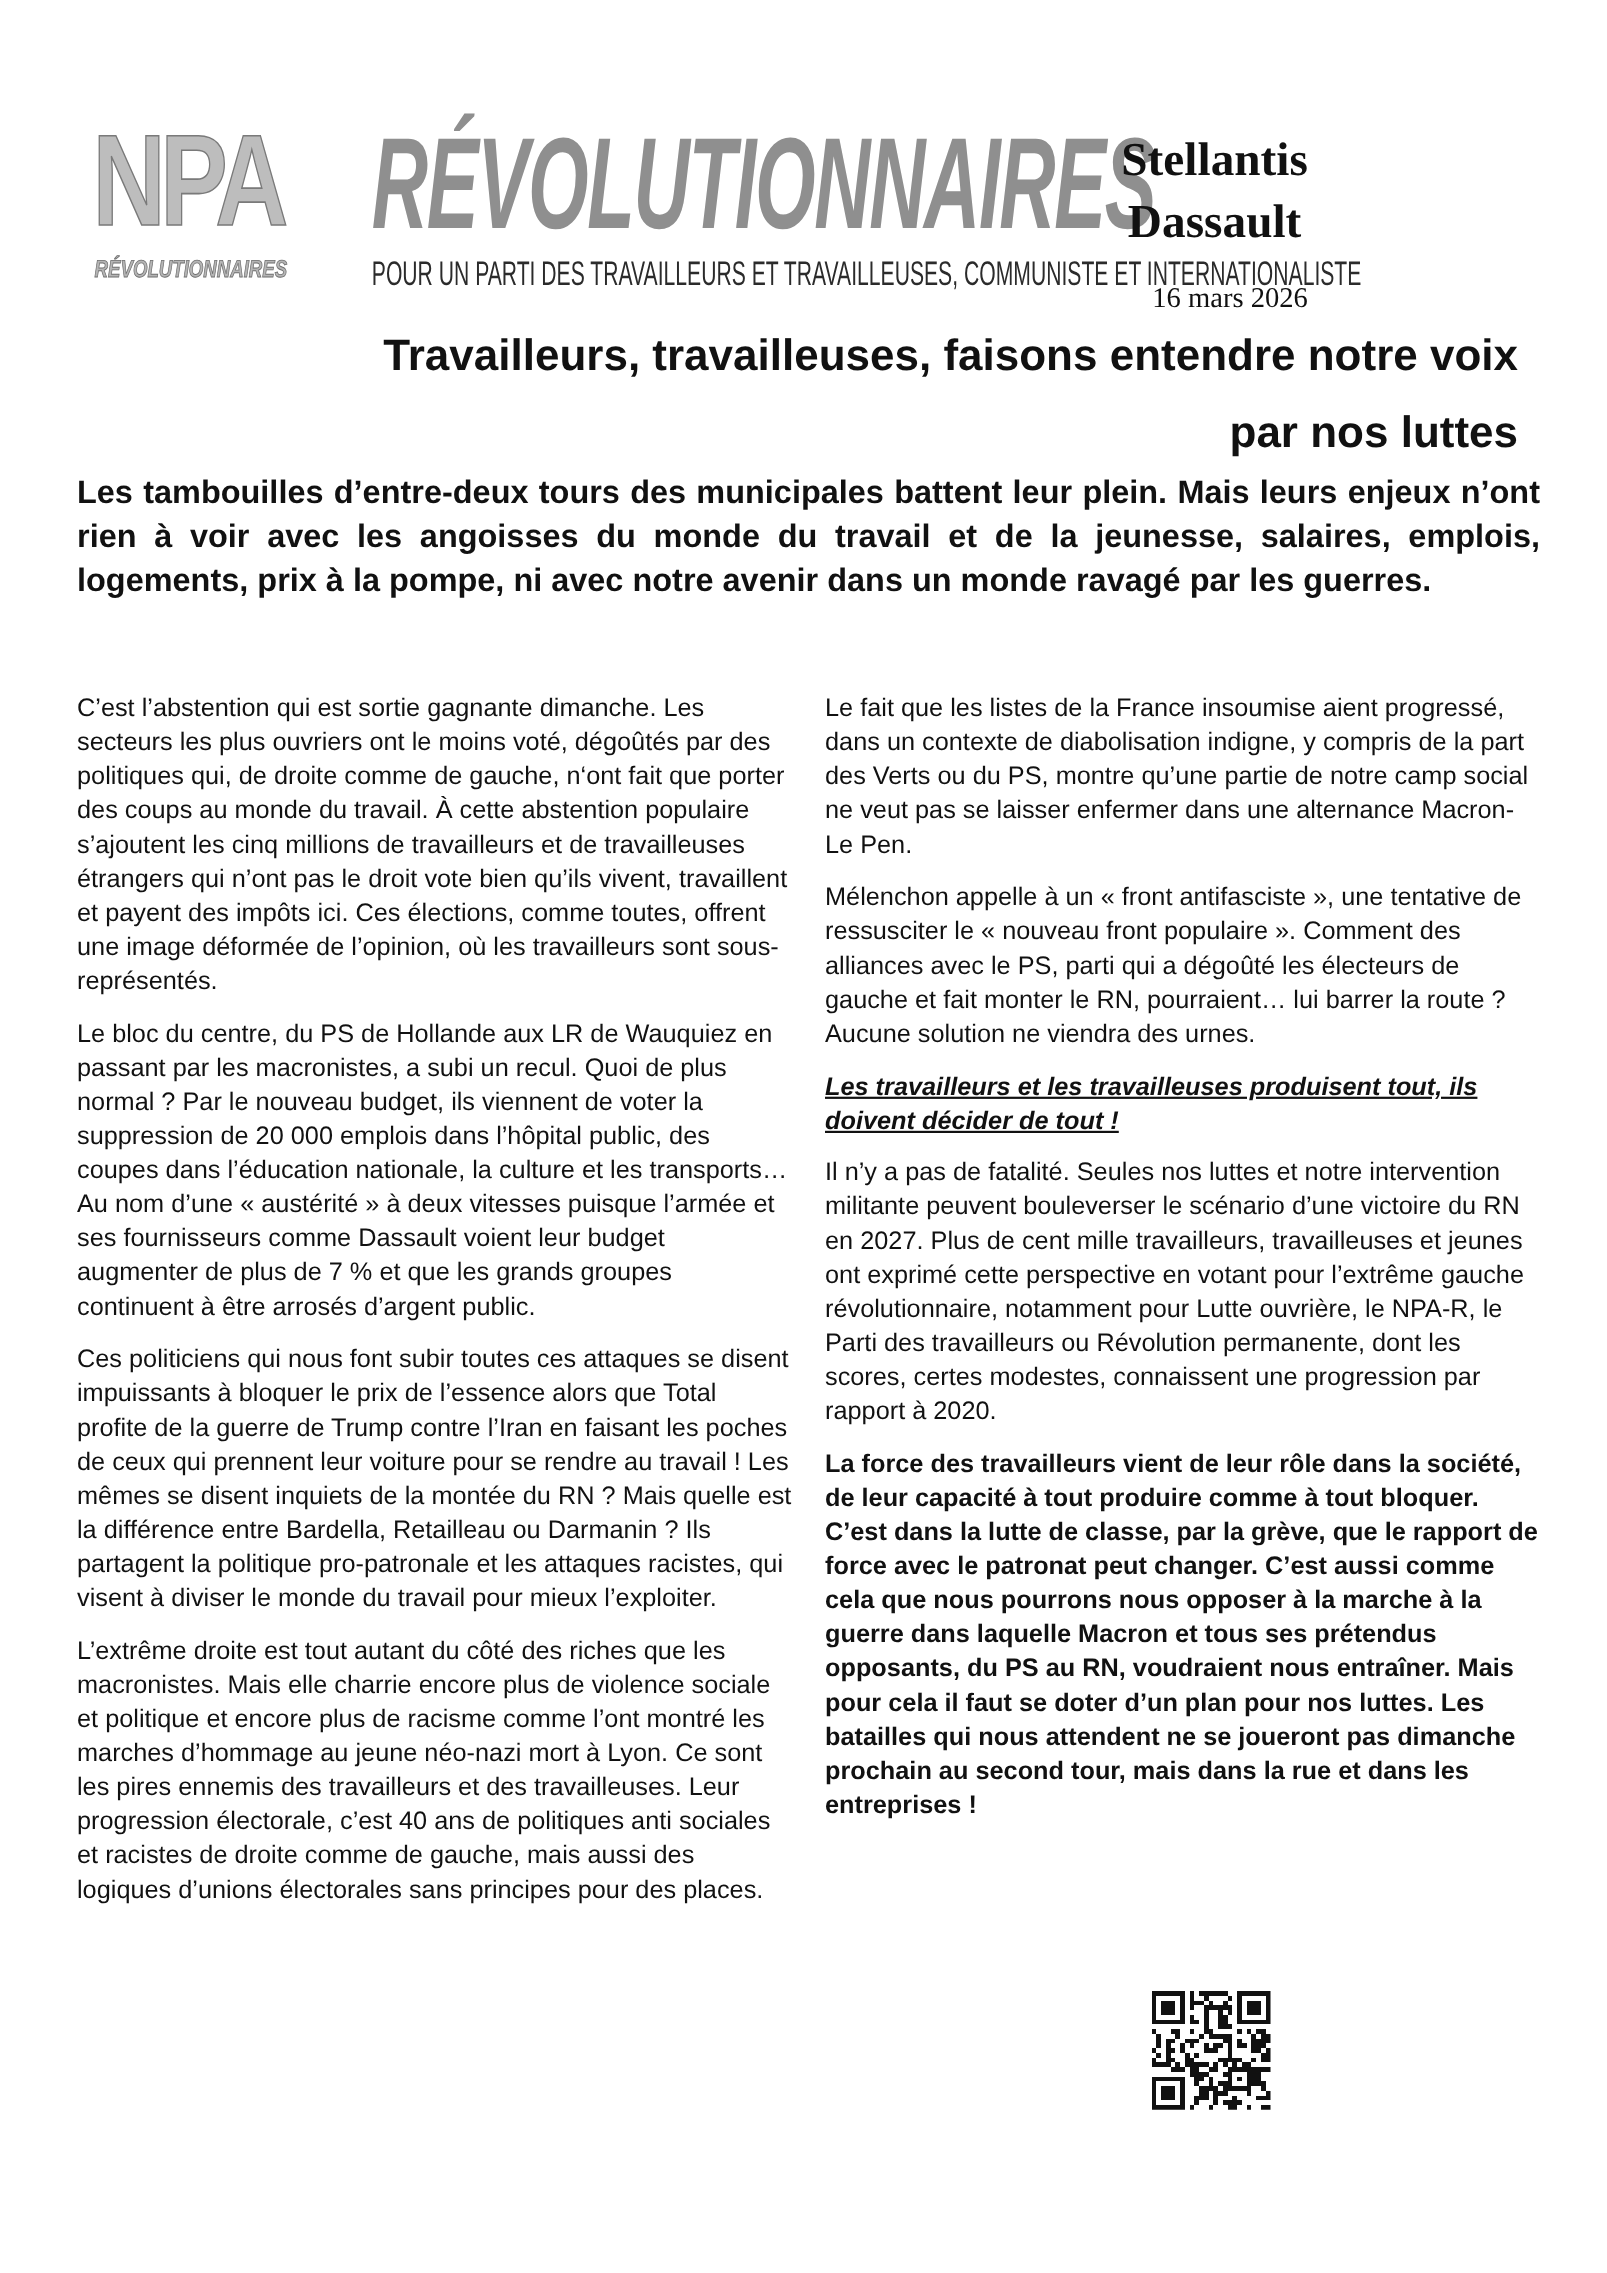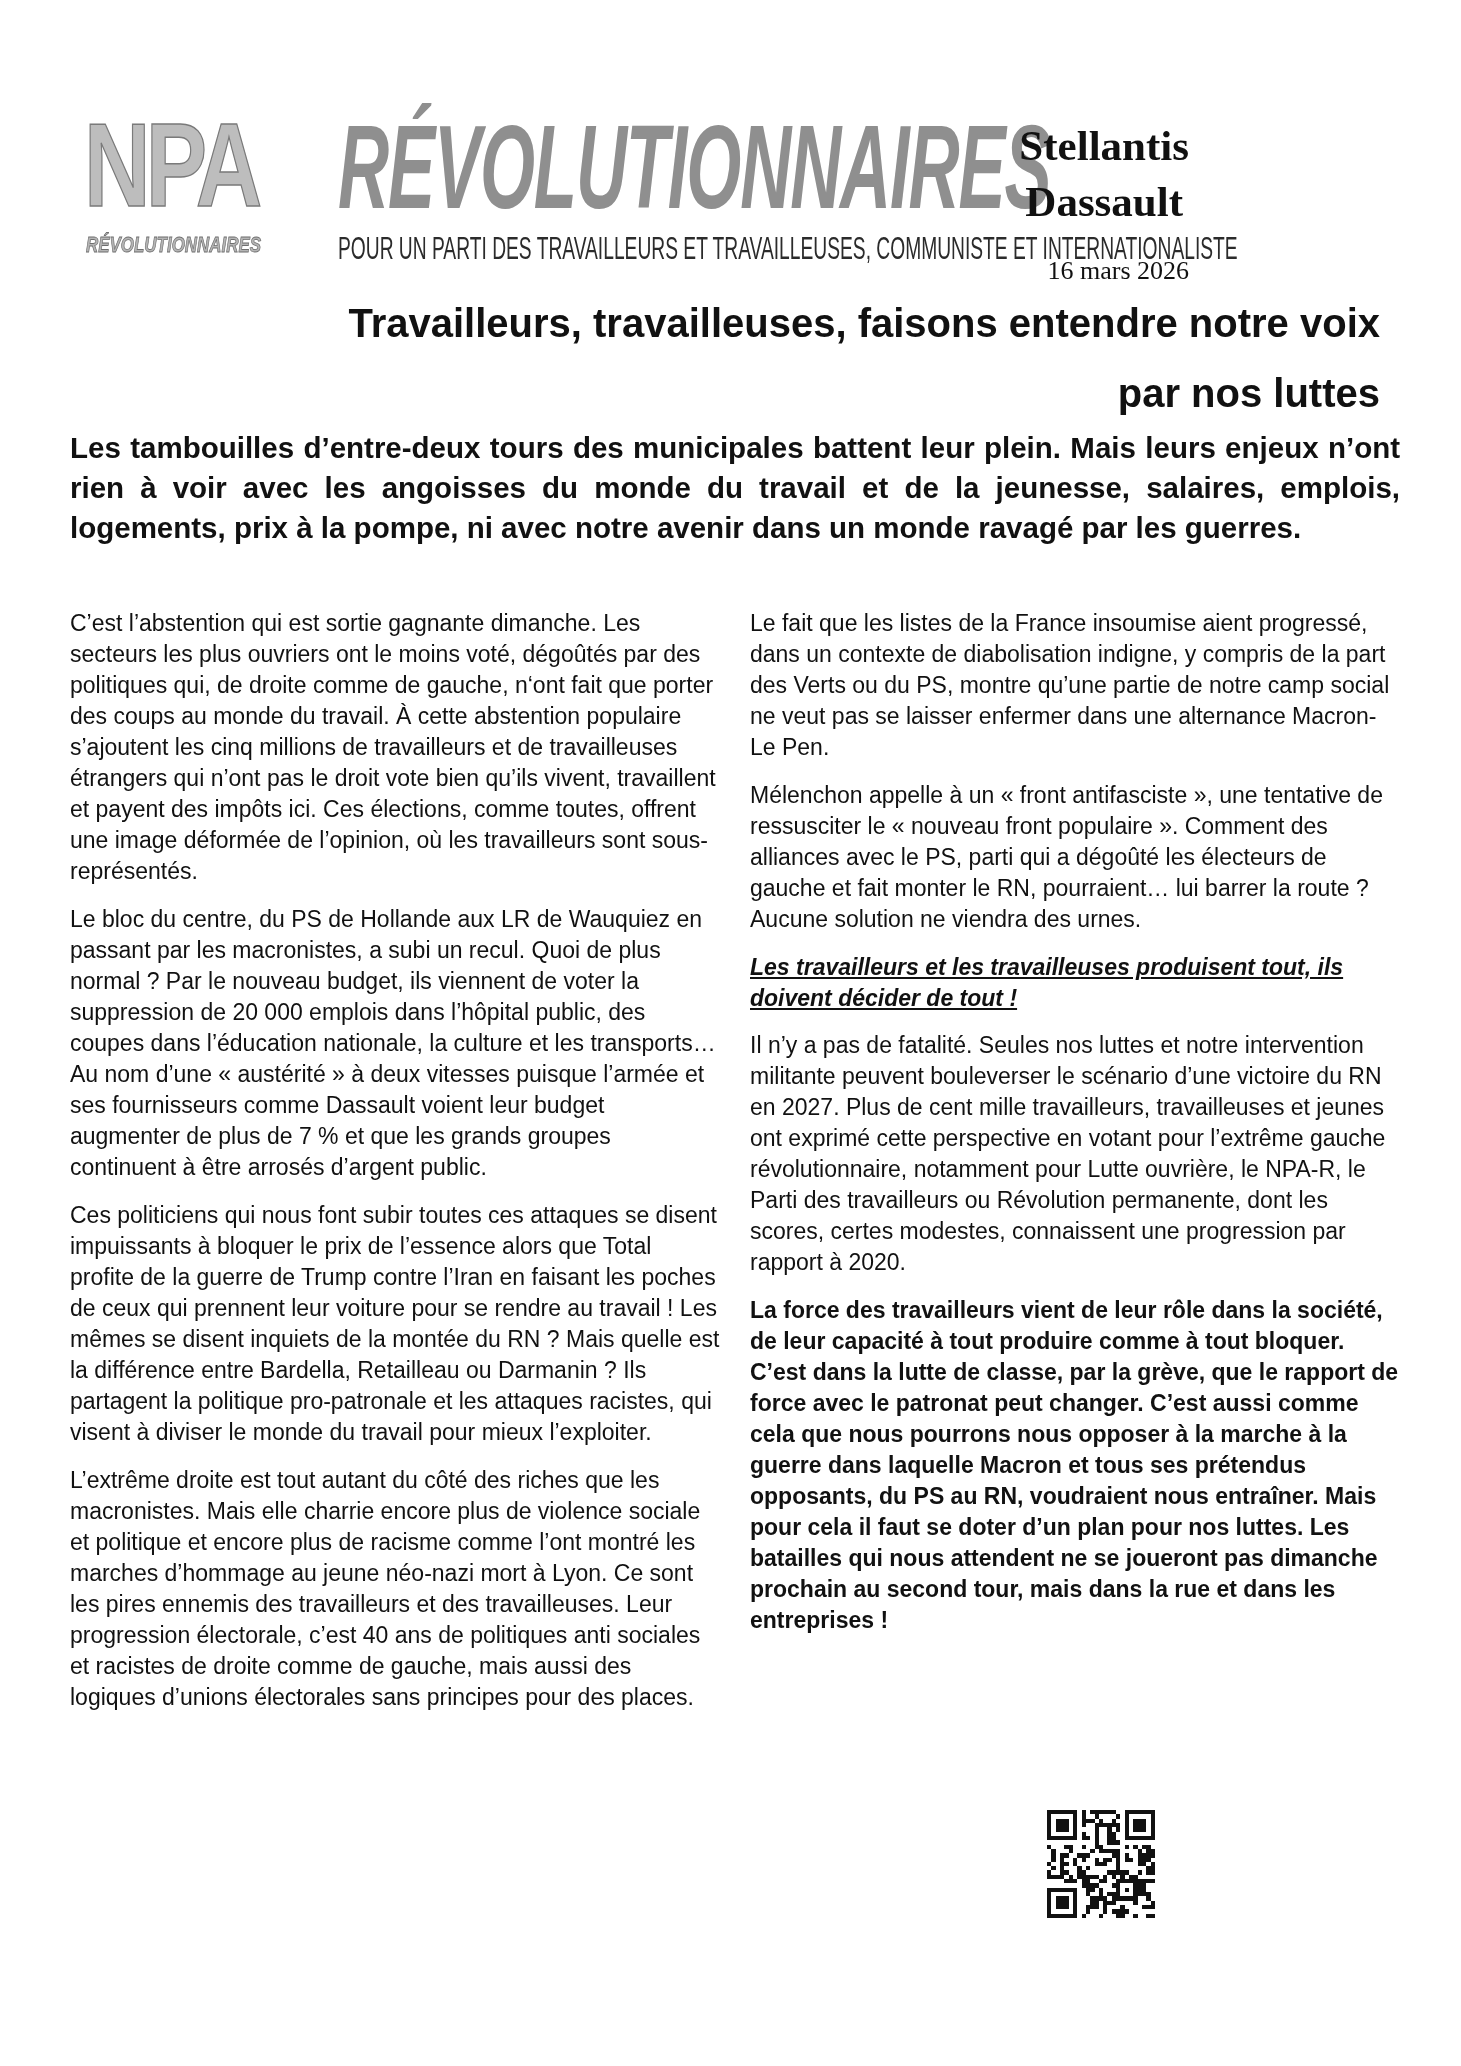--- a/index.html
+++ b/index.html
@@ -134,21 +134,21 @@
       font-weight: bold;
       font-size: 29.5px;
       line-height: 40px;
       text-align: justify;
       color: #111;
     }
 
     
     .col {
       position: absolute;
-      top: 608px;
+      top: 628px;
       width: 650px;
       font-family: "Liberation Sans", sans-serif;
       font-size: 23px;
       line-height: 31px;
       color: #111;
     }
     .col-left { left: 70px; }
     .col-right { left: 750px; }
     .col p {
       margin: 0 0 17px 0;

